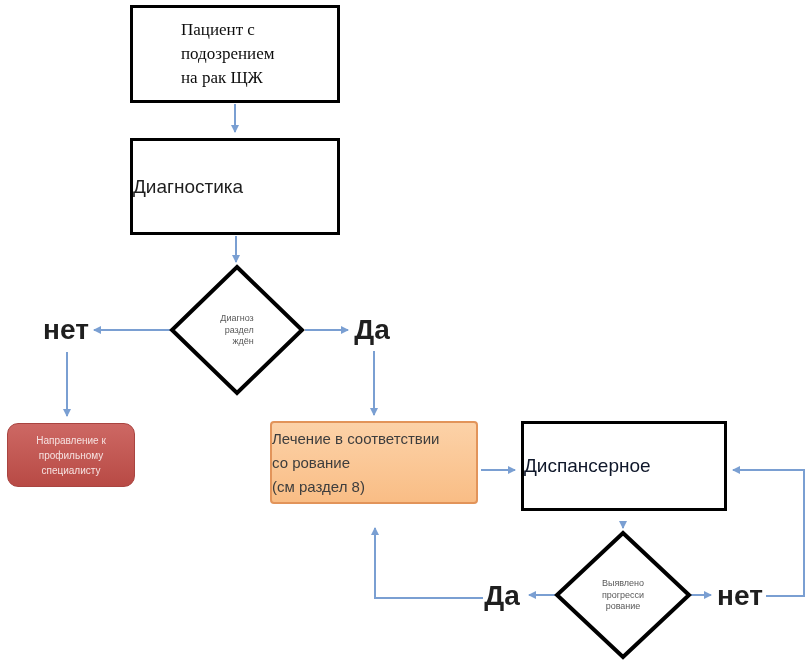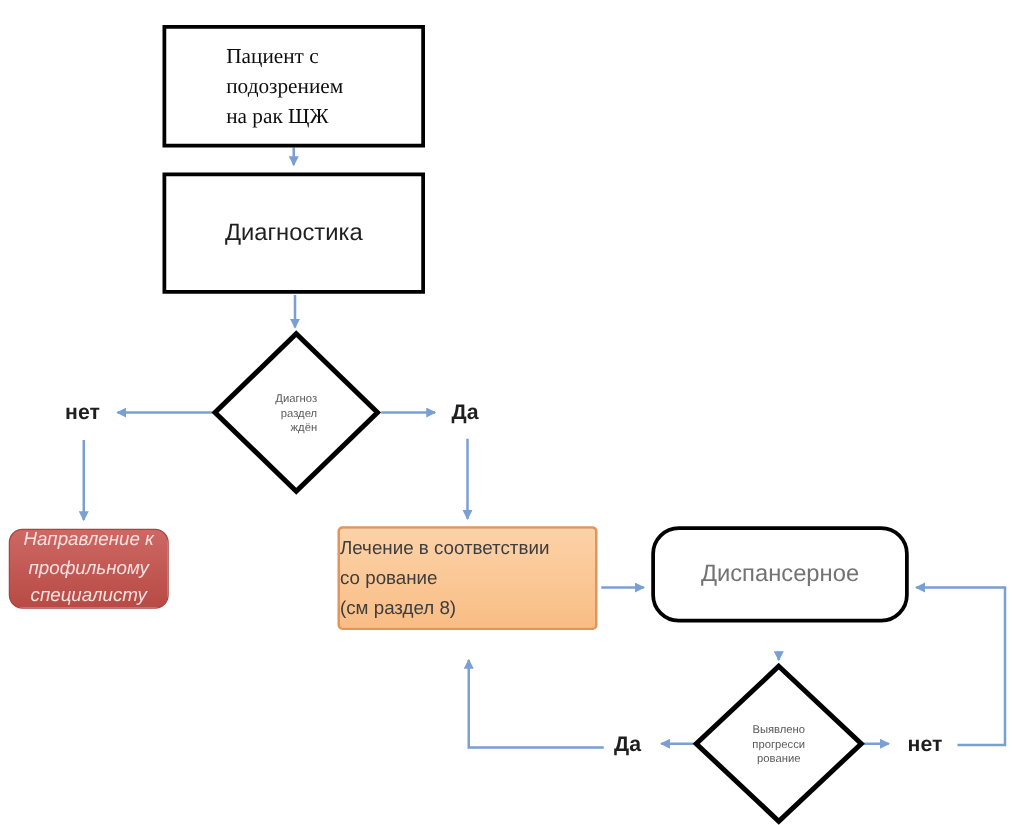--- a/index.html
+++ b/index.html
@@ -10,58 +10,58 @@
     font-family:"Liberation Sans",sans-serif;
     overflow:hidden;
   }
   #wires{position:absolute;left:0;top:0;width:811px;height:660px;}
   .node{position:absolute;box-sizing:border-box;display:flex;flex-direction:column;justify-content:center;}
   .line{display:block;}
 
   
   .proc{
     border:3px solid #000000;background:#ffffff;color:#1c1c1c;
-    text-align:center;
+    text-align:left;
   }
   #patient-box{left:130px;top:5px;width:210px;height:98px;
     font-family:"Liberation Serif",serif;font-size:17px;line-height:1.4;
-    text-align:left;padding-left:48px;color:#0d0d0d;margin-top:15px;}
+    text-align:left;padding-left:48px;color:#0d0d0d;}
   #diagnostics-box{left:130px;top:138px;width:210px;height:97px;
     font-size:19px;line-height:1.55;color:#1f1f1f;}
-  #observation-box{left:521px;top:421px;width:206px;height:77px;
-    font-size:19px;line-height:1.55;color:#737373;border-radius:22px;}
+  #observation-box{left:521px;top:421px;width:206px;height:90px;
+    font-size:19px;line-height:1.55;color:#0f172a;}
 
   
   #treatment-box{
     left:270px;top:421px;width:208px;height:83px;
     border:2px solid #e2945a;border-radius:4px;
     background:linear-gradient(180deg,#fcd2a8 0%,#f9bd85 100%);
     color:#3d3d3d;font-size:15px;line-height:1.6;text-align:left;
   }
 
   
   #referral-box{
     left:7px;top:423px;width:128px;height:64px;
     border:1px solid #a94440;border-radius:11px;
     background:linear-gradient(180deg,#cd6864 0%,#b84a45 100%);
-    color:#f6e2e1;font-size:15px;line-height:1.5;text-align:center;font-style:italic;
+    color:#f6e2e1;font-size:10px;line-height:1.5;text-align:center;
   }
 
   
   .diamond-text{
     position:absolute;transform:translate(-50%,-50%);
     font-size:9px;line-height:1.3;color:#595959;text-align:center;white-space:nowrap;
   }
   #diagnosis-diamond-text{left:237px;top:331px;text-align:right;}
   #progression-diamond-text{left:623px;top:596px;}
 
   
   .edge-label{
     position:absolute;transform:translate(-50%,-50%);
-    font-size:17px;font-weight:bold;color:#1f1f1f;white-space:nowrap;
+    font-size:28px;font-weight:bold;color:#1f1f1f;white-space:nowrap;
   }
   #label-no-top{left:66px;top:330px;}
   #label-yes-top{left:372px;top:330px;}
   #label-yes-bottom{left:502px;top:596px;}
   #label-no-bottom{left:740px;top:596px;}
 </style>
 </head>
 <body>
 
 <div id="canvas">

